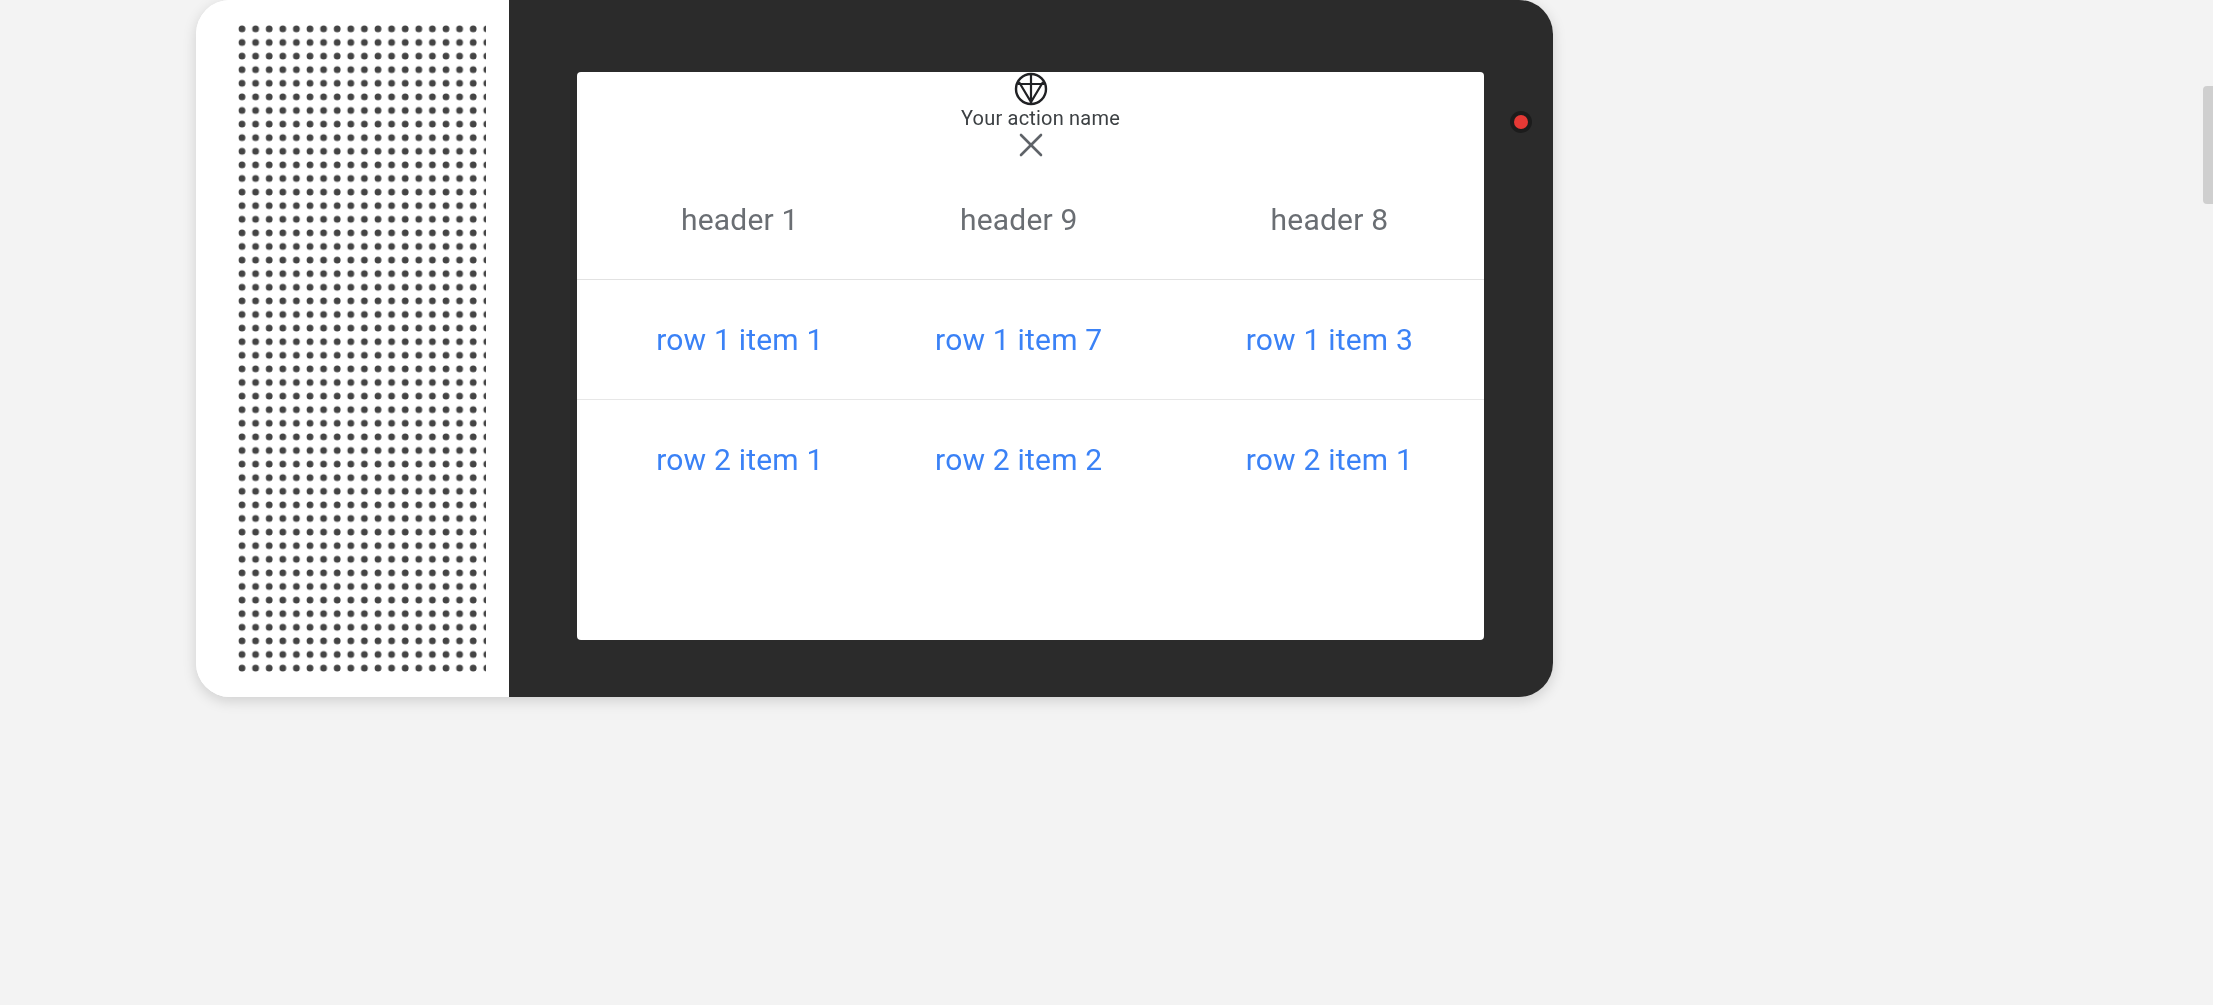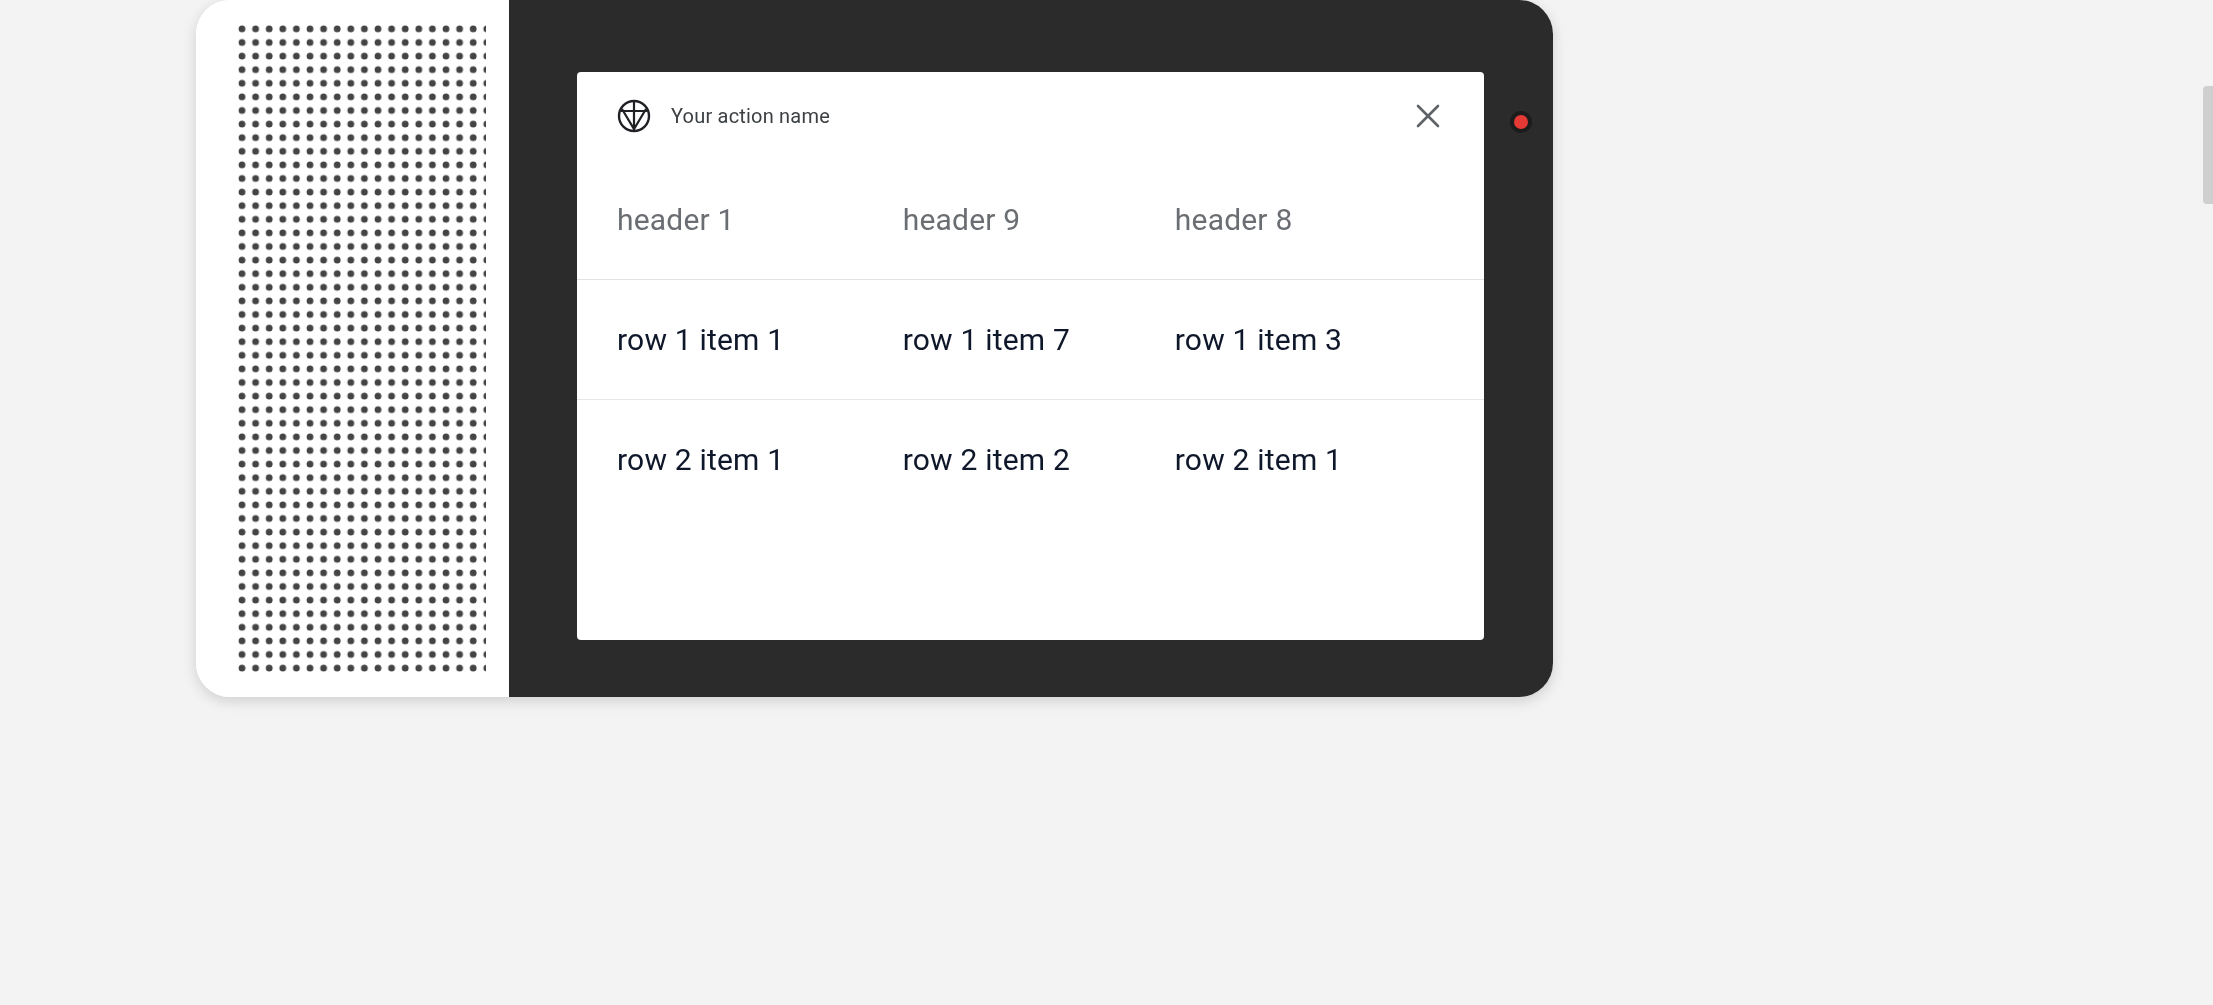--- a/index.html
+++ b/index.html
@@ -56,20 +56,21 @@
     background: #ffffff;
     border-radius: 4px;
   }
 
   
   .card-header {
     display: flex;
     align-items: center;
     height: 88px;
     padding: 0 40px;
+    flex-direction: column;
   }
   .action-logo svg { display: block; }
   .action-name {
     font-size: 20px;
     color: #3c4043;
     margin-left: 20px;
     letter-spacing: 0.2px;
   }
   .card-header-spacer { flex: 1; }
   .close-btn {
@@ -79,32 +80,32 @@
     color: #5f6368;
   }
   .close-btn svg { stroke: currentColor; }
 
   
   .tbl {
     width: 100%;
     border-collapse: collapse;
   }
   .tbl th, .tbl td {
-    text-align: left;
+    text-align: center;
     font-weight: 400;
     padding: 42px 0 42px 40px;
     font-size: 30px;
     letter-spacing: 0.2px;
   }
   .tbl th {
     color: #6a6e73;
     border-bottom: 1px solid #e2e2e2;
   }
   .tbl td {
-    color: #0f172a;
+    color: #3b82f6;
     border-bottom: 1px solid #e7e7e7;
   }
   .tbl tr:last-child td { border-bottom: none; }
   .tbl col.c1 { width: 31.5%; }
   .tbl col.c2 { width: 30.0%; }
   .tbl col.c3 { width: 38.5%; }
 
   
   .rec-dot {
     position: absolute;

